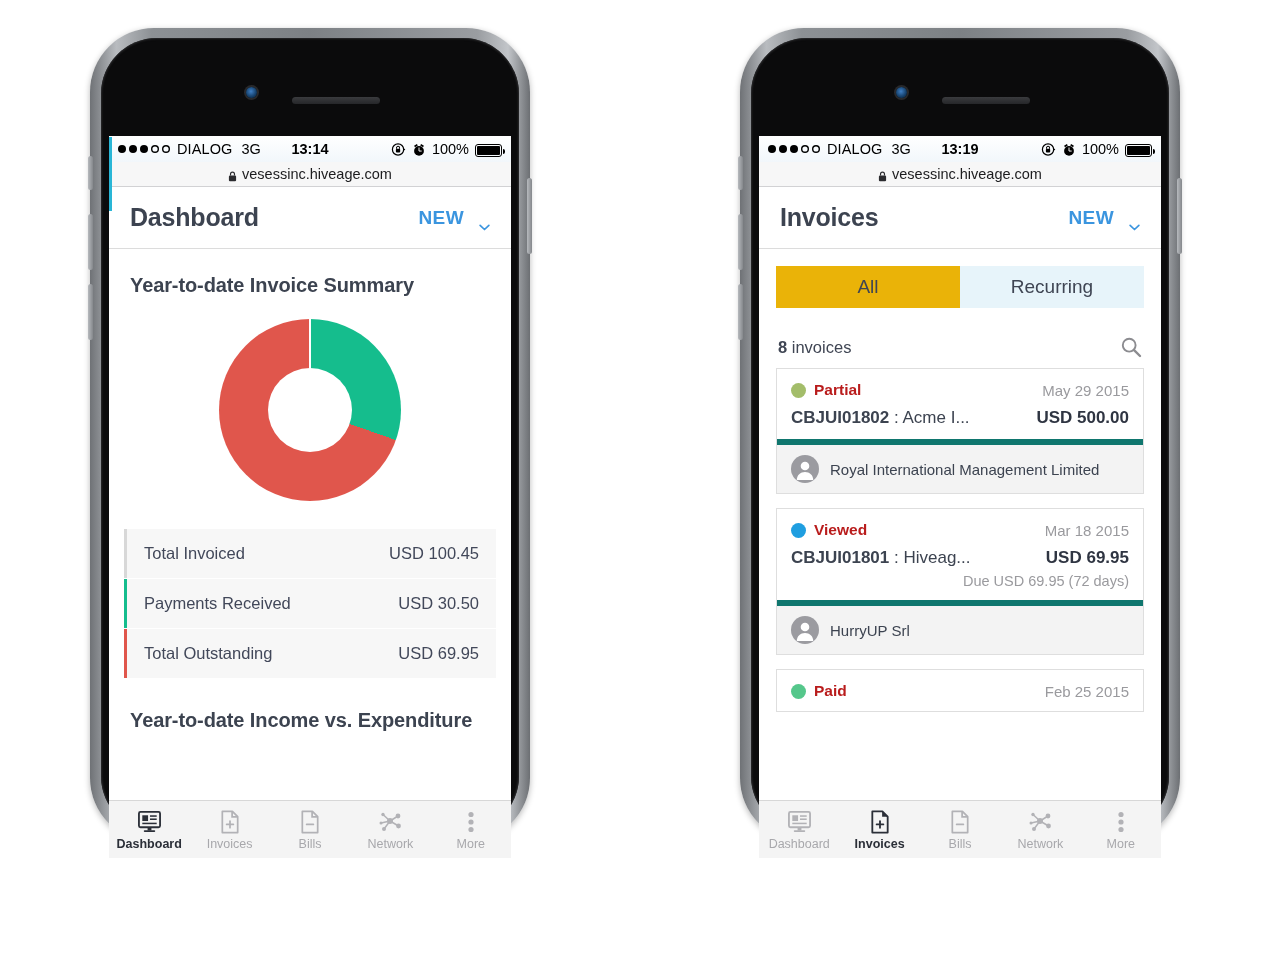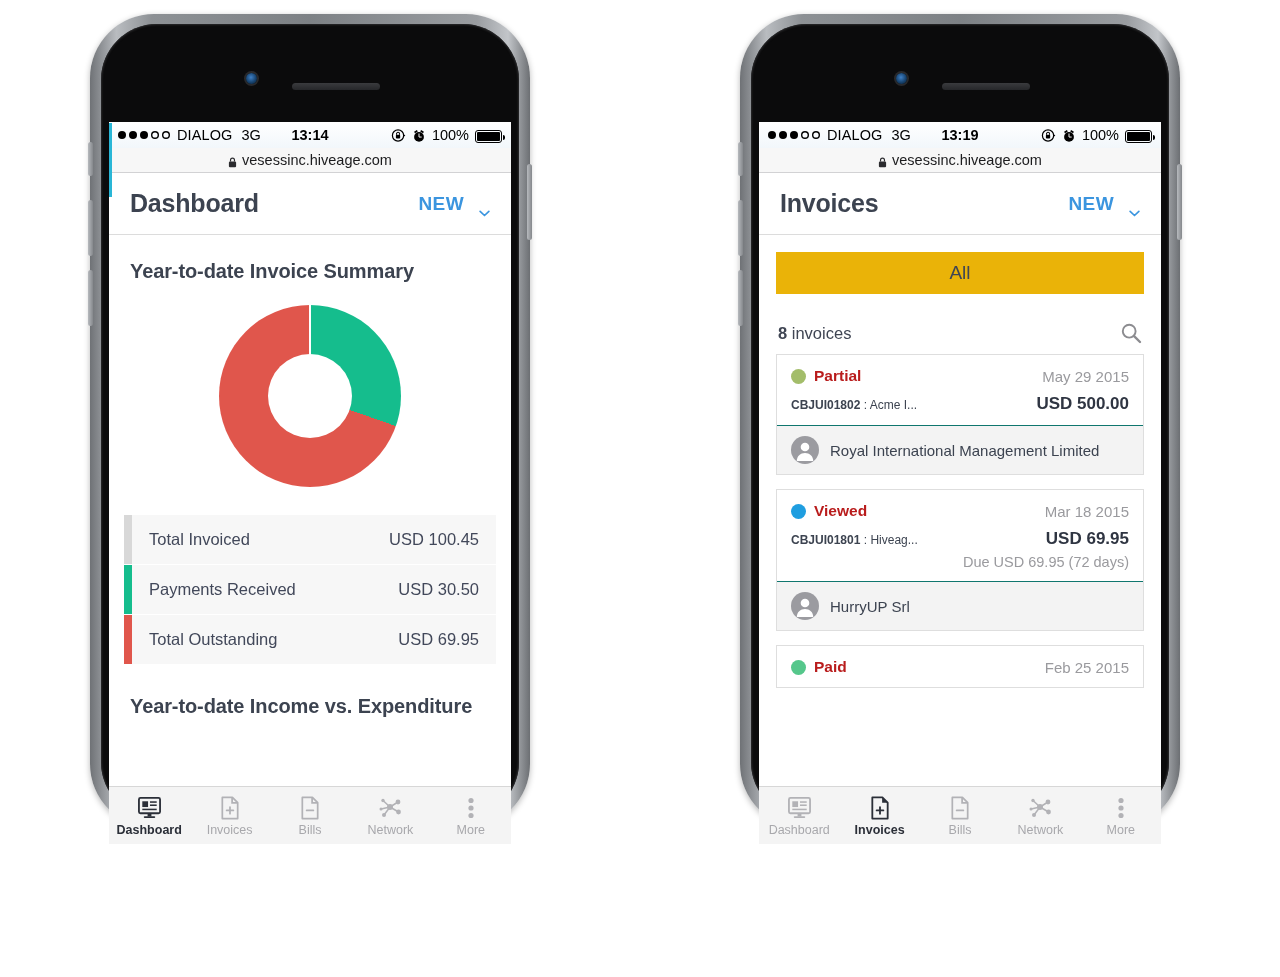--- a/index.html
+++ b/index.html
@@ -5,21 +5,21 @@
   * { box-sizing: border-box; margin: 0; padding: 0; }
   html, body {
     width: 1280px; height: 977px;
     background: #ffffff;
     font-family: "Liberation Sans", sans-serif;
     overflow: hidden;
   }
   .stage { position: relative; width: 1280px; height: 977px; }
 
   
-  .phone { position: absolute; top: 14px; width: 440px; height: 814px; }
+  .phone { position: absolute; top: 28px; width: 440px; height: 814px; }
   .phone.left  { left: 90px; }
   .phone.right { left: 740px; }
 
   .phone-outer {
     position: absolute; inset: 0;
     border-radius: 64px;
     background: linear-gradient(90deg,#6f7276 0%,#b9bcc0 6%,#8d9195 14%,#7d8185 50%,#9a9da1 88%,#c2c5c9 95%,#6c6f73 100%);
     box-shadow: 0 2px 6px rgba(0,0,0,.28);
   }
   .phone-face {
@@ -116,21 +116,21 @@
   .donut .hole {
     position: absolute; left: 50%; top: 50%; width: 84px; height: 84px;
     margin: -42px 0 0 -42px; border-radius: 50%; background: #fff;
   }
   .donut .seam { position: absolute; left: 50%; top: 0; width: 2px; height: 50%; background: #fff; margin-left: -1px; }
 
   .summary { margin: 8px 15px 0; }
   .srow {
     display: flex; align-items: center; justify-content: space-between;
     height: 49px; padding: 0 17px; background: #f7f7f7;
-    border-left: 8px solid #14532d; margin-bottom: 1px;
+    border-left: 3px solid #14532d; margin-bottom: 1px;
   }
   .srow .lbl { font-size: 16.5px; color: #42485a; }
   .srow .val { font-size: 16.5px; color: #42485a; }
   .sect-title.second { padding-top: 30px; }
 
   
   .segwrap { display: flex; padding: 17px 17px 0; gap: 0; }
   .seg {
     flex: 1; height: 42px; display: flex; align-items: center; justify-content: center;
     font-size: 19px; color: #3f4553; background: #e7f4fa;
@@ -142,26 +142,26 @@
   .search-ico { width: 22px; height: 22px; }
 
   .card { margin: 0 17px 14px; border: 1px solid #dedede; background: #fff; }
   .card-top { padding: 12px 14px 11px; }
   .card-line1 { display: flex; align-items: center; justify-content: space-between; }
   .status-left { display: flex; align-items: center; gap: 8px; }
   .sdot { width: 15px; height: 15px; border-radius: 50%; }
   .stext { font-size: 15.5px; font-weight: bold; color: #b91c1c; }
   .cdate { font-size: 15px; color: #9a9a9e; }
   .card-line2 { display: flex; align-items: baseline; justify-content: space-between; margin-top: 9px; }
-  .inv-no { font-size: 12px; color: #3c4350; }
+  .inv-no { font-size: 17px; color: #3c4350; }
   .inv-no b { font-weight: bold; }
   .inv-amt { font-size: 17px; font-weight: bold; color: #2f3542; }
   .card-line3 { text-align: right; font-size: 14.5px; color: #9a9a9e; margin-top: 5px; }
   .card-bot {
-    background: #f3f3f3; border-top: 1px solid #0f766e;
+    background: #f3f3f3; border-top: 6px solid #0f766e;
     display: flex; align-items: center; gap: 11px; padding: 10px 14px;
   }
   .avatar { width: 28px; height: 28px; border-radius: 50%; background: #9b9ba0; position: relative; overflow: hidden; flex: 0 0 auto; }
   .client { font-size: 15px; color: #3c4350; }
 
   
   .tabbar {
     position: absolute; left: 0; right: 0; bottom: 0; height: 58px;
     background: #f4f4f4; border-top: 1px solid #d7d7d7;
     display: flex; align-items: center;
@@ -404,20 +404,21 @@
             <svg width="11" height="7" viewBox="0 0 12 8">
                 <path d="M1 1.5 L6 6.3 L11 1.5" fill="none" stroke="#3b95df" stroke-width="1.9" stroke-linecap="round" stroke-linejoin="round"></path>
               </svg>
           </span>
         </span>
       </div>
 
       <div class="appbody">
         <div class="segwrap">
           <div class="seg active">All</div>
+          <div class="seg">Recurring</div>
         </div>
         <div class="countrow">
           <span class="cnt"><b>8</b><span> invoices</span></span>
           <span class="search-ico">
             <svg width="22" height="22" viewBox="0 0 22 22">
                 <circle cx="9.2" cy="9.2" r="6.4" fill="none" stroke="#8c8c90" stroke-width="1.9"></circle>
                 <path d="M14.1 14.1 L20 20" stroke="#8c8c90" stroke-width="2.4" stroke-linecap="round"></path>
               </svg>
           </span>
         </div>

